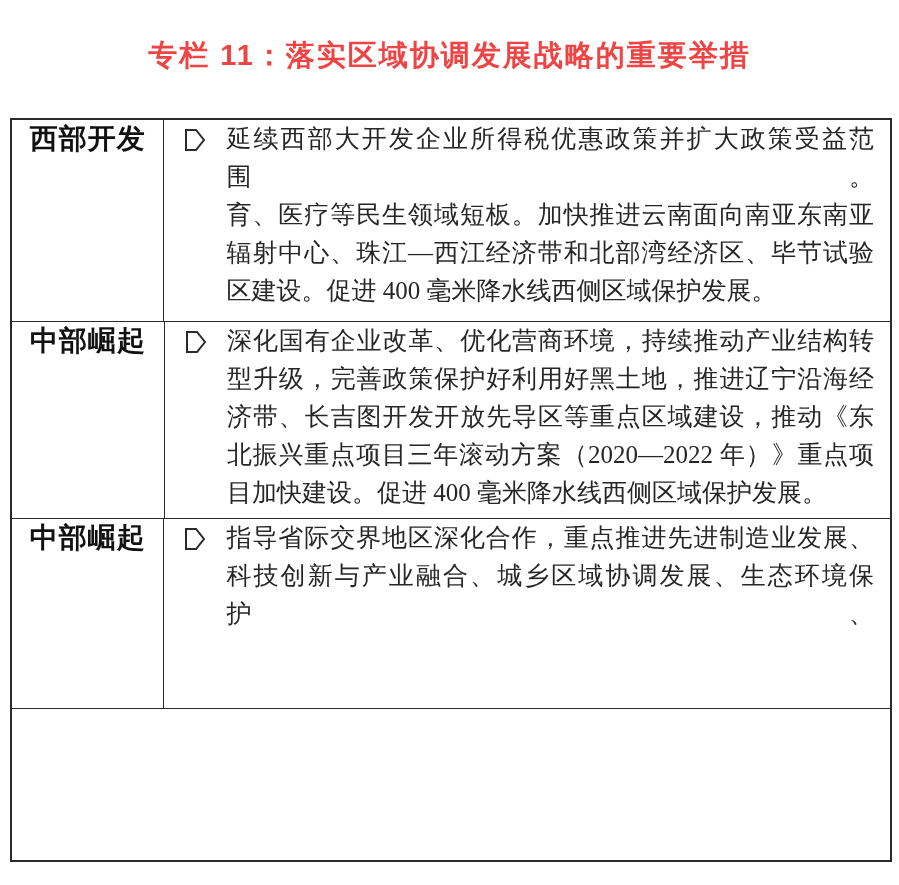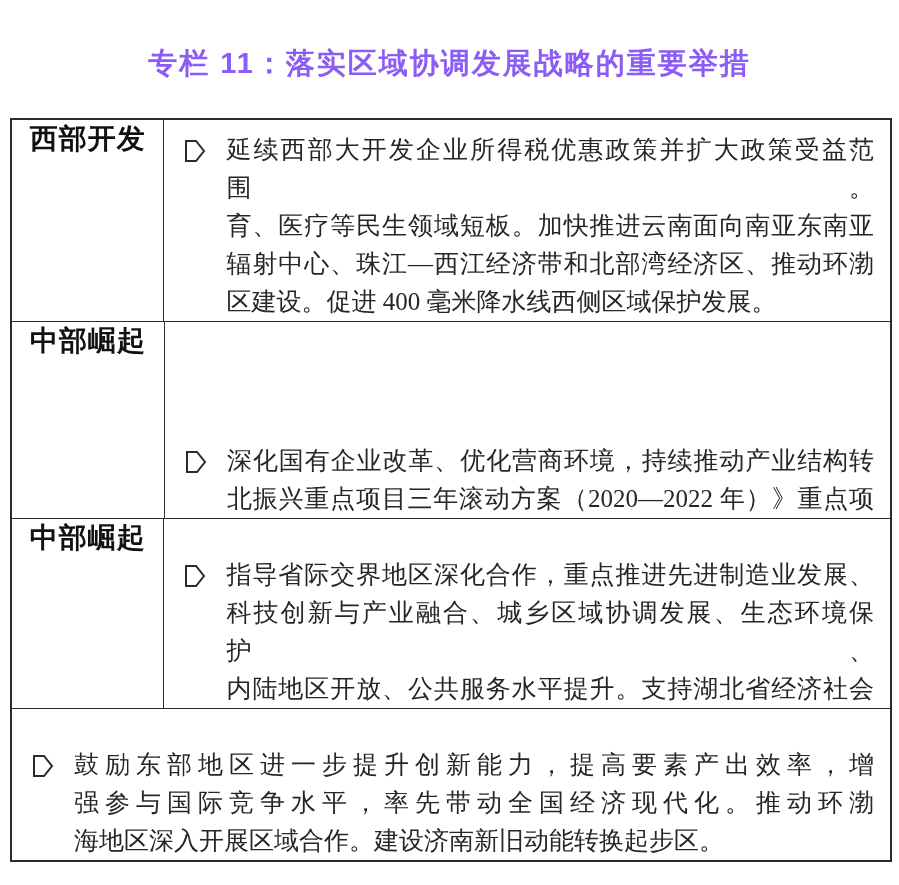--- a/index.html
+++ b/index.html
@@ -11,29 +11,29 @@
     position: relative;
     width: 899px;
     height: 885px;
     background: #ffffff;
     overflow: hidden;
     font-family: "Liberation Serif", "DejaVu Serif", serif;
     color: #232323;
   }
   .page-title {
     position: absolute;
-    top: 44px;
+    top: 36px;
     left: 0;
     width: 100%;
     text-align: center;
     font-family: "Liberation Sans", "DejaVu Sans", sans-serif;
     font-weight: 700;
     font-size: 29px;
     letter-spacing: 2px;
-    color: #8b5cf6;
+    color: #ef4444;
     white-space: nowrap;
   }
   .measures-table {
     position: absolute;
     left: 10px;
     top: 118px;
     width: 882px;
     height: 744px;
     box-sizing: border-box;
     border: 2px solid #2b2b2b;
@@ -64,21 +64,21 @@
     font-family: "Liberation Sans", "DejaVu Sans", sans-serif;
     font-weight: 700;
     font-size: 28px;
     letter-spacing: 1px;
     color: #111111;
     white-space: nowrap;
   }
   .content-cell {
     flex: 1 1 auto;
     display: flex;
-    align-items: flex-end;
+    align-items: flex-start;
     box-sizing: border-box;
     padding: 0 16px 0 20px;
     overflow: hidden;
   }
   .content-inner {
     display: flex;
     width: 100%;
     align-items: flex-start;
   }
   .bullet {
@@ -120,77 +120,65 @@
       <div class="content-cell">
         <div class="content-inner">
           <span class="bullet">
             <svg width="22" height="24" viewBox="0 0 22 24">
               <polygon points="2,2 12,2 20,12 12,22 2,22" fill="#ffffff" stroke="#2b2b2b" stroke-width="2" stroke-linejoin="miter"></polygon>
             </svg>
           </span>
           <div class="text-block">
               <div class="text-line just">延续西部大开发企业所得税优惠政策并扩大政策受益范围。</div>
               <div class="text-line just">育、医疗等民生领域短板。加快推进云南面向南亚东南亚</div>
-              <div class="text-line just">辐射中心、珠江—西江经济带和北部湾经济区、推动环渤</div>
+              <div class="text-line just">辐射中心、珠江—西江经济带和北部湾经济区、毕节试验</div>
               <div class="text-line">区建设。促进 400 毫米降水线西侧区域保护发展。</div>
             </div>
         </div>
       </div>
     </div>
 
     <div class="t-row r2">
       <div class="label-cell">
         <span class="row-label">中部崛起</span>
       </div>
       <div class="content-cell">
         <div class="content-inner">
           <span class="bullet">
             <svg width="22" height="24" viewBox="0 0 22 24">
               <polygon points="2,2 12,2 20,12 12,22 2,22" fill="#ffffff" stroke="#2b2b2b" stroke-width="2" stroke-linejoin="miter"></polygon>
             </svg>
           </span>
           <div class="text-block">
               <div class="text-line just">深化国有企业改革、优化营商环境，持续推动产业结构转</div>
+              <div class="text-line just">型升级，完善政策保护好利用好黑土地，推进辽宁沿海经</div>
+              <div class="text-line just">济带、长吉图开发开放先导区等重点区域建设，推动《东</div>
               <div class="text-line just">北振兴重点项目三年滚动方案（2020—2022 年）》重点项</div>
+              <div class="text-line">目加快建设。促进 400 毫米降水线西侧区域保护发展。</div>
             </div>
         </div>
       </div>
     </div>
 
     <div class="t-row r3">
       <div class="label-cell">
         <span class="row-label">中部崛起</span>
       </div>
       <div class="content-cell">
         <div class="content-inner">
           <span class="bullet">
             <svg width="22" height="24" viewBox="0 0 22 24">
               <polygon points="2,2 12,2 20,12 12,22 2,22" fill="#ffffff" stroke="#2b2b2b" stroke-width="2" stroke-linejoin="miter"></polygon>
             </svg>
           </span>
           <div class="text-block">
               <div class="text-line just">指导省际交界地区深化合作，重点推进先进制造业发展、</div>
               <div class="text-line just">科技创新与产业融合、城乡区域协调发展、生态环境保护、</div>
-              <div class="text-line just">内陆地区开放、公共服务水平提升。支持湖北省经济社会</div>
             </div>
         </div>
       </div>
     </div>
 
     <div class="t-row r4">
-      <div class="content-cell">
-        <div class="content-inner">
-          <span class="bullet">
-            <svg width="22" height="24" viewBox="0 0 22 24">
-              <polygon points="2,2 12,2 20,12 12,22 2,22" fill="#ffffff" stroke="#2b2b2b" stroke-width="2" stroke-linejoin="miter"></polygon>
-            </svg>
-          </span>
-          <div class="text-block">
-              <div class="text-line just">鼓励东部地区进一步提升创新能力，提高要素产出效率，增</div>
-              <div class="text-line just">强参与国际竞争水平，率先带动全国经济现代化。推动环渤</div>
-              <div class="text-line">海地区深入开展区域合作。建设济南新旧动能转换起步区。</div>
-            </div>
-        </div>
-      </div>
     </div>
 
   </div>
 </div>
 
 </body></html>

